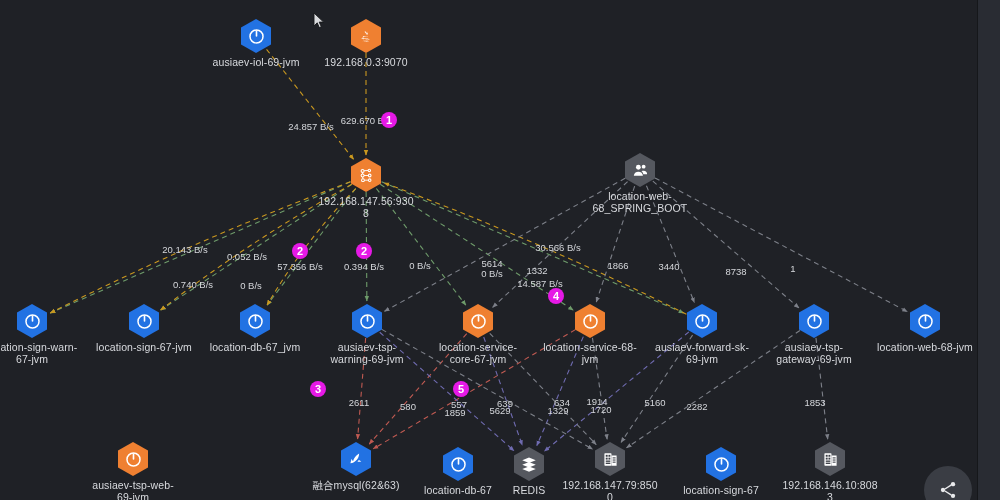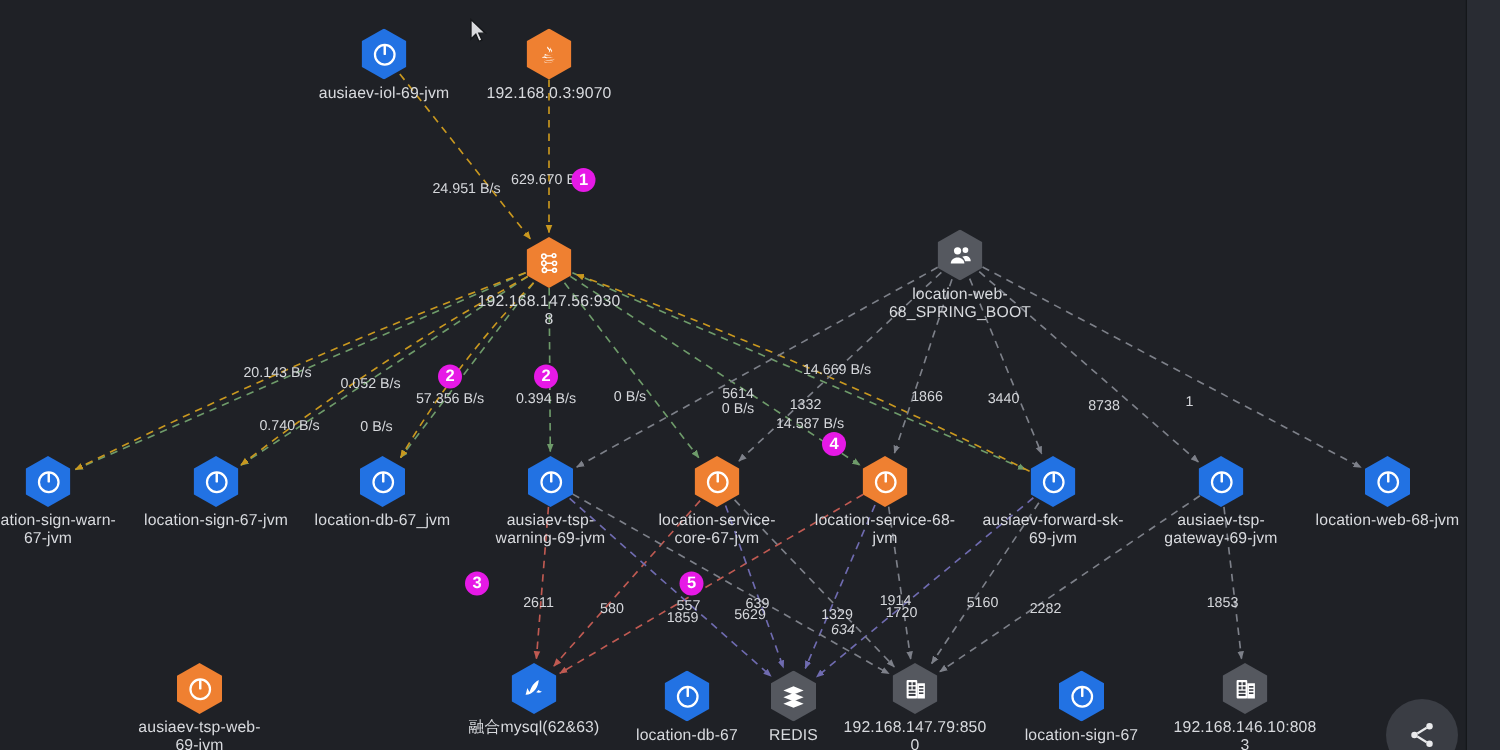--- a/index.html
+++ b/index.html
@@ -380,45 +380,45 @@
               <path d="M13.4 6.4 L20.6 6.4 L20.6 20.8 L13.4 20.8 Z" fill="white"></path>
               <rect x="15" y="9" width="4.2" height="1.5" fill="#3b3e45"></rect>
               <rect x="15" y="12" width="4.2" height="1.5" fill="#3b3e45"></rect>
               <rect x="15" y="15" width="4.2" height="1.5" fill="#3b3e45"></rect>
             </svg>
           </div>
           <div class="node-label">192.168.146.10:8083</div>
         </div>
       </div>
     <div id="labels-layer">
-        <div class="edge-label" style="left: 311px; top: 126px;">24.951 B/s</div>
+        <div class="edge-label" style="left: 311px; top: 126px;">24.857 B/s</div>
         <div class="edge-label" style="left: 366px; top: 120px;">629.670 B/s</div>
         <div class="edge-label" style="left: 185px; top: 249px;">20.143 B/s</div>
         <div class="edge-label" style="left: 247px; top: 256px;">0.052 B/s</div>
         <div class="edge-label" style="left: 193px; top: 284px;">0.740 B/s</div>
         <div class="edge-label" style="left: 251px; top: 285px;">0 B/s</div>
         <div class="edge-label" style="left: 300px; top: 266px;">57.356 B/s</div>
         <div class="edge-label" style="left: 364px; top: 266px;">0.394 B/s</div>
         <div class="edge-label" style="left: 420px; top: 265px;">0 B/s</div>
         <div class="edge-label" style="left: 492px; top: 263px;">5614</div>
         <div class="edge-label" style="left: 492px; top: 273px;">0 B/s</div>
         <div class="edge-label" style="left: 537px; top: 270px;">1332</div>
         <div class="edge-label" style="left: 540px; top: 283px;">14.587 B/s</div>
-        <div class="edge-label" style="left: 558px; top: 247px;">14.669 B/s</div>
+        <div class="edge-label" style="left: 558px; top: 247px;">30.566 B/s</div>
         <div class="edge-label" style="left: 618px; top: 265px;">1866</div>
         <div class="edge-label" style="left: 669px; top: 266px;">3440</div>
         <div class="edge-label" style="left: 736px; top: 271px;">8738</div>
         <div class="edge-label" style="left: 793px; top: 268px;">1</div>
         <div class="edge-label" style="left: 359px; top: 402px;">2611</div>
         <div class="edge-label" style="left: 408px; top: 406px; text-align: right;">580</div>
         <div class="edge-label" style="left: 459px; top: 404px;">557</div>
         <div class="edge-label" style="left: 455px; top: 412px;">1859</div>
         <div class="edge-label" style="left: 505px; top: 403px;">639</div>
         <div class="edge-label" style="left: 500px; top: 410px;">5629</div>
-        <div class="edge-label" style="left: 562px; top: 420px; font-style: italic;">634</div>
+        <div class="edge-label" style="left: 562px; top: 402px;">634</div>
         <div class="edge-label" style="left: 558px; top: 410px;">1329</div>
         <div class="edge-label" style="left: 597px; top: 401px;">1914</div>
         <div class="edge-label" style="left: 601px; top: 409px;">1720</div>
         <div class="edge-label" style="left: 655px; top: 402px;">5160</div>
         <div class="edge-label" style="left: 697px; top: 406px;">2282</div>
         <div class="edge-label" style="left: 815px; top: 402px;">1853</div>
       </div>
     <div id="badges-layer">
         <div class="badge" style="left: 389px; top: 120px; background: rgb(230, 25, 230);">1</div>
         <div class="badge" style="left: 300px; top: 251px; background: rgb(230, 25, 230);">2</div>

